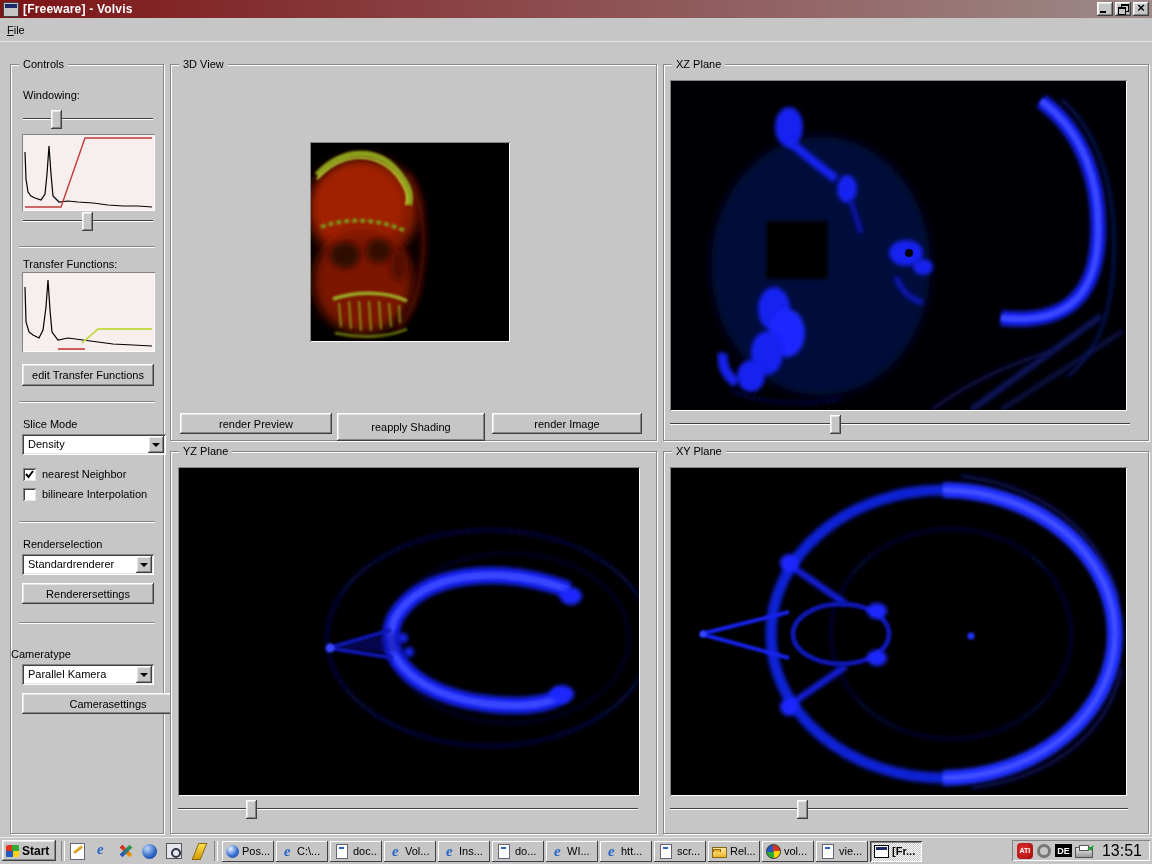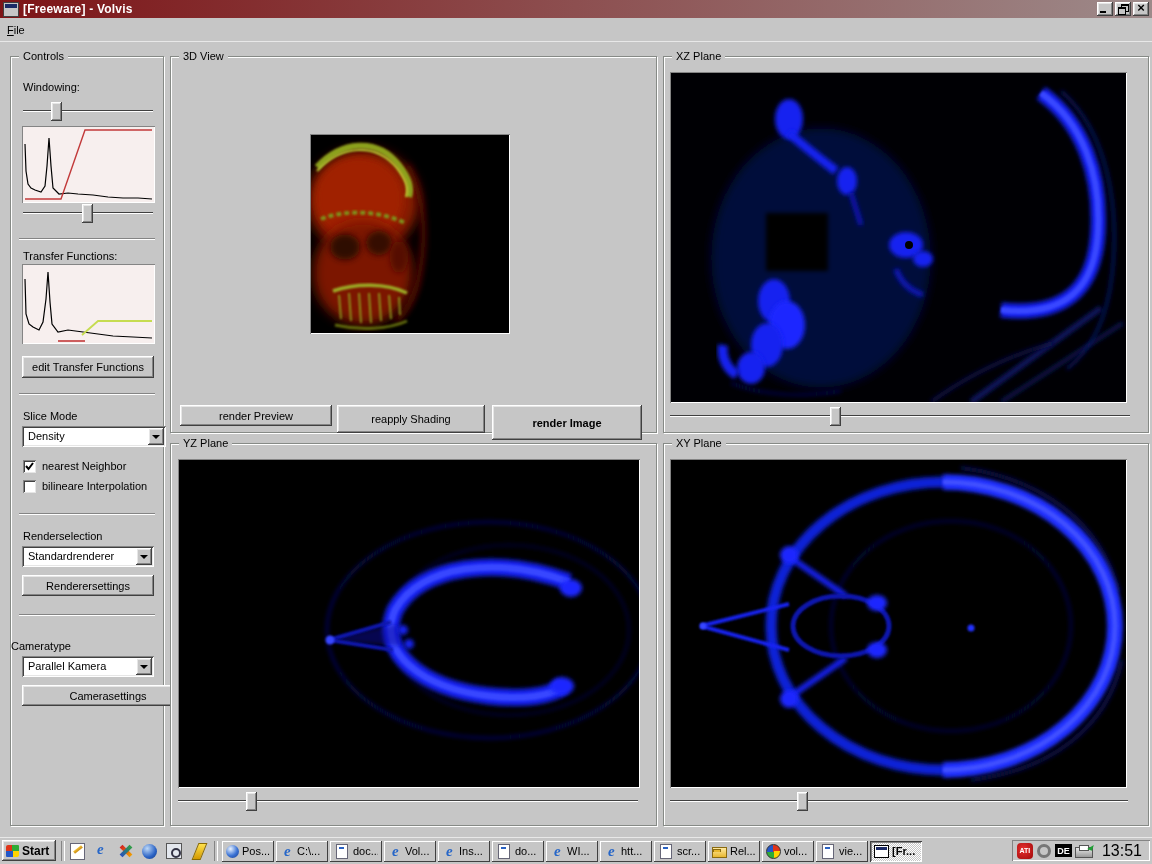--- a/index.html
+++ b/index.html
@@ -4,21 +4,21 @@
 <style>
   html,body{margin:0;padding:0;}
   body{width:1152px;height:864px;overflow:hidden;background:#c6c6c6;
        font-family:"Liberation Sans",sans-serif;font-size:11px;color:#000;
        -webkit-font-smoothing:none;}
   #screen{position:relative;width:1152px;height:864px;background:#22c55e;}
 
   
   .raised{background:#c6c6c6;box-shadow:inset -1px -1px 0 #404040,inset 1px 1px 0 #ffffff,inset -2px -2px 0 #848484,inset 2px 2px 0 #e6e6e6;}
   .raised-thin{background:#c6c6c6;box-shadow:inset -1px -1px 0 #404040,inset 1px 1px 0 #ffffff;}
-  .etched{border:1px solid #868a86;box-shadow:inset 1px 1px 0 #ffffff,1px 1px 0 #ffffff;}
+  .etched{border:1px solid #868a86;box-shadow:inset 1px 1px 0 #ffffff,1px 1px 0 #ffffff;margin-top:8px;}
   .hr-etched{height:0;border-top:1px solid #848484;box-shadow:0 1px 0 #ffffff;}
 
   
   #titlebar{position:absolute;top:0;left:0;width:1152px;height:18px;
     background:linear-gradient(to right,#7d1416,#9d8a8a);
     display:flex;align-items:center;padding-left:3px;box-sizing:border-box;}
   #app-icon{width:14px;height:13px;background:#c6c6c6;border:1px solid #404040;position:relative;flex:0 0 auto;}
   #app-icon::before{content:'';position:absolute;left:1px;right:1px;top:1px;height:4px;background:#1b2a66;}
   #title-text{color:#fff;font-weight:bold;font-size:12px;margin-left:4px;white-space:nowrap;letter-spacing:.2px;}
   #win-buttons{position:absolute;right:3px;top:2px;display:flex;gap:2px;}
@@ -241,21 +241,21 @@
           <path d="M24 190 C 50 196, 78 194, 96 186" stroke="#74860f" stroke-width="3" fill="none" filter="url(#sk-b1)" opacity="0.8"></path>
         </svg>
       </div>
 
       <div class="btn raised" style="position:absolute;left:9px;top:348px;width:152px;height:21px;">
         <span>render Preview</span>
       </div>
       <div class="btn raised" style="position:absolute;left:166px;top:348px;width:148px;height:28px;">
         <span>reapply Shading</span>
       </div>
-      <div class="btn raised" style="position:absolute;left:321px;top:348px;width:150px;height:35px;font-weight:bold;">
+      <div class="btn raised" style="position:absolute;left:321px;top:348px;width:150px;height:21px;">
         <span>render Image</span>
       </div>
     </div>
 
     <div class="groupbox etched" style="left:663px;top:14px;width:484px;height:375px;">
       <span class="gb-title">XZ Plane</span>
       <div class="imgframe" style="left:6px;top:15px;">
         <svg width="455" height="329" viewBox="0 0 455 329">
           <defs>
             <filter id="xz-b1" x="-30%" y="-30%" width="160%" height="160%">

